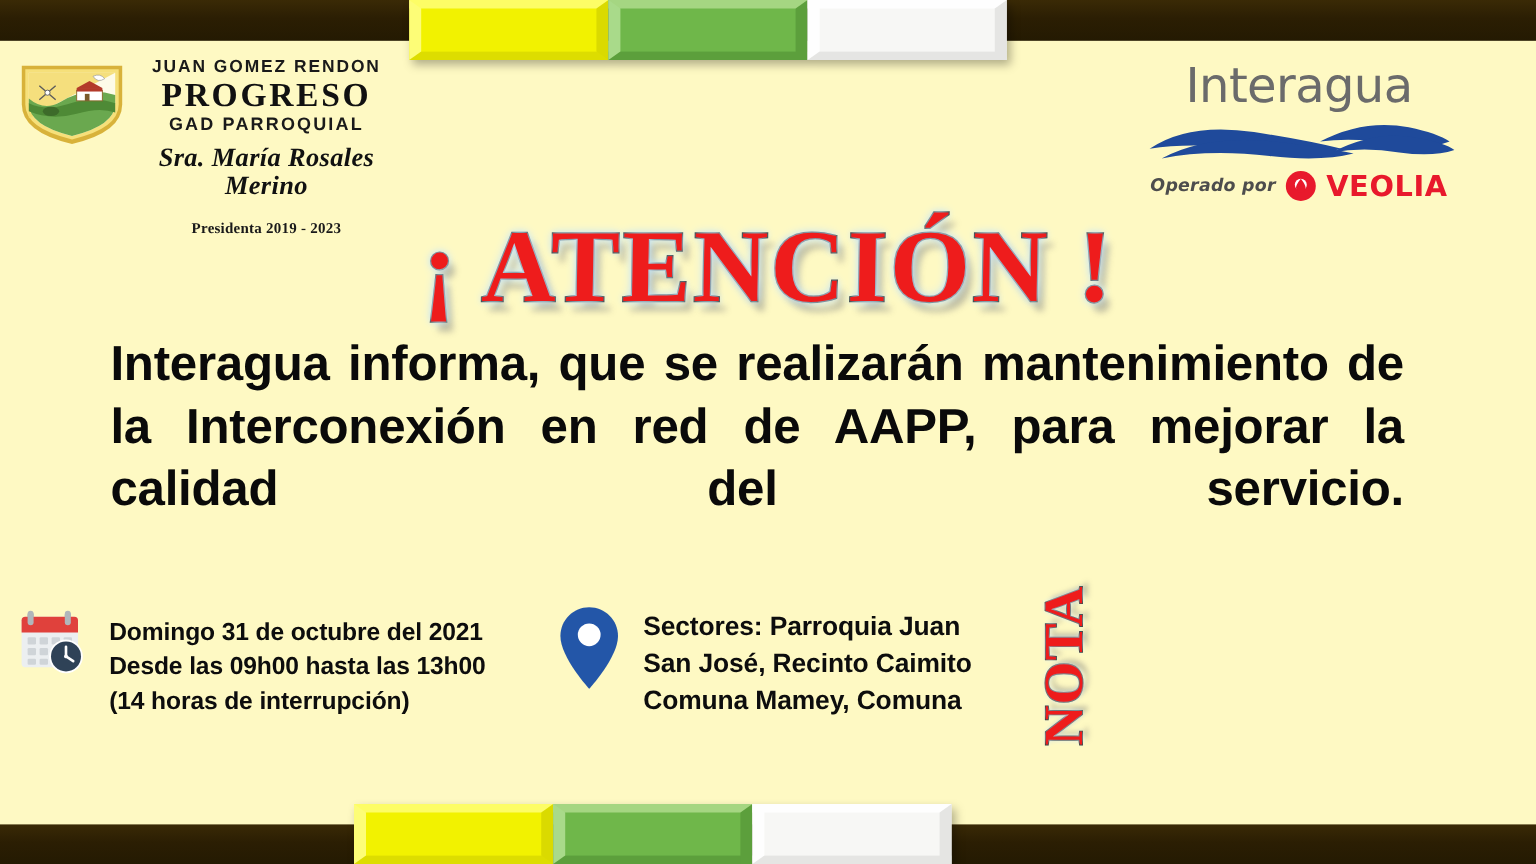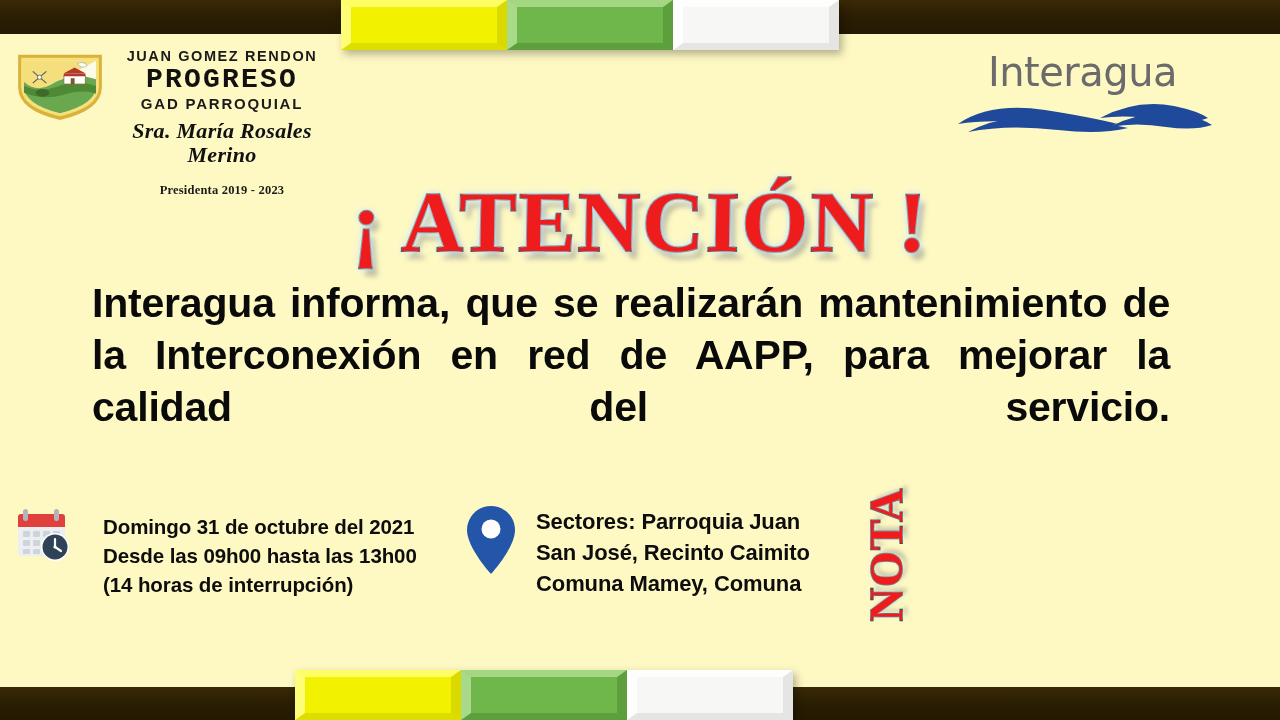--- a/index.html
+++ b/index.html
@@ -89,21 +89,21 @@
   }
   .gad-line1 {
     font-family: "Liberation Sans", sans-serif;
     font-size: 14.5px;
     font-weight: bold;
     letter-spacing: 1.6px;
     color: #1a1a1a;
     line-height: 1.15;
   }
   .gad-line2 {
-    font-family: Liberation Mono, monospace;
+    font-family: Liberation Serif, serif;
     font-size: 28px;
     font-weight: bold;
     letter-spacing: 2.2px;
     color: #111111;
     line-height: 1.0;
     margin-top: 1px;
   }
   .gad-line3 {
     font-family: "Liberation Sans", sans-serif;
     font-size: 15px;
@@ -221,21 +221,21 @@
   }
 
   
   #info-date {
     position: absolute;
     left: 14px;
     top: 505px;
     width: 420px;
     display: flex;
     align-items: flex-start;
-    gap: 31px;
+    gap: 19px;
   }
   .date-lines {
     font-family: "Liberation Sans", sans-serif;
     font-size: 20.5px;
     font-weight: bold;
     color: #0d0d0d;
     line-height: 1.42;
     padding-top: 7px;
     letter-spacing: -0.1px;
   }
@@ -344,20 +344,29 @@
   </div>
 
   <div id="interagua-logo">
     <div class="ia-word">Interagua</div>
     <svg id="ia-waves" width="265" height="42" viewBox="0 0 265 42">
       <path d="M8 30 Q40 8 95 16 Q140 23 168 30 Q140 38 95 31 Q45 24 8 30 Z" fill="#1f4a9b"></path>
       <path d="M18 38 Q55 18 112 24 Q155 29 178 34 Q150 41 108 36 Q58 30 18 38 Z" fill="#1f4a9b"></path>
       <path d="M150 24 Q186 5 224 12 Q248 17 258 24 Q240 31 212 26 Q178 20 150 24 Z" fill="#1f4a9b"></path>
       <path d="M160 33 Q196 14 232 21 Q254 25 262 31 Q244 37 216 33 Q186 28 160 33 Z" fill="#1f4a9b"></path>
     </svg>
+    <div class="ia-operated">
+      <span class="ia-operated-text">Operado por</span>
+      <svg width="26" height="26" viewBox="0 0 26 26">
+        <circle cx="13" cy="13" r="12.5" fill="#e8192c"></circle>
+        <ellipse cx="13" cy="12" rx="5" ry="5" fill="#ffffff"></ellipse>
+        <path d="M13 7 q4 5 4 7.5 a4 4 0 0 1 -8 0 Q9 12 13 7 Z" fill="#e8192c"></path>
+      </svg>
+      <span class="veolia-word">VEOLIA</span>
+    </div>
   </div>
 
   <div id="atencion">
     <span id="atencion-text">¡ ATENCIÓN !</span>
   </div>
 
   <div id="body-text">Interagua informa, que se realizarán mantenimiento de la Interconexión en red de AAPP, para mejorar la calidad del servicio.</div>
 
   <div id="info-date">
     <svg width="58" height="58" viewBox="0 0 58 58">

